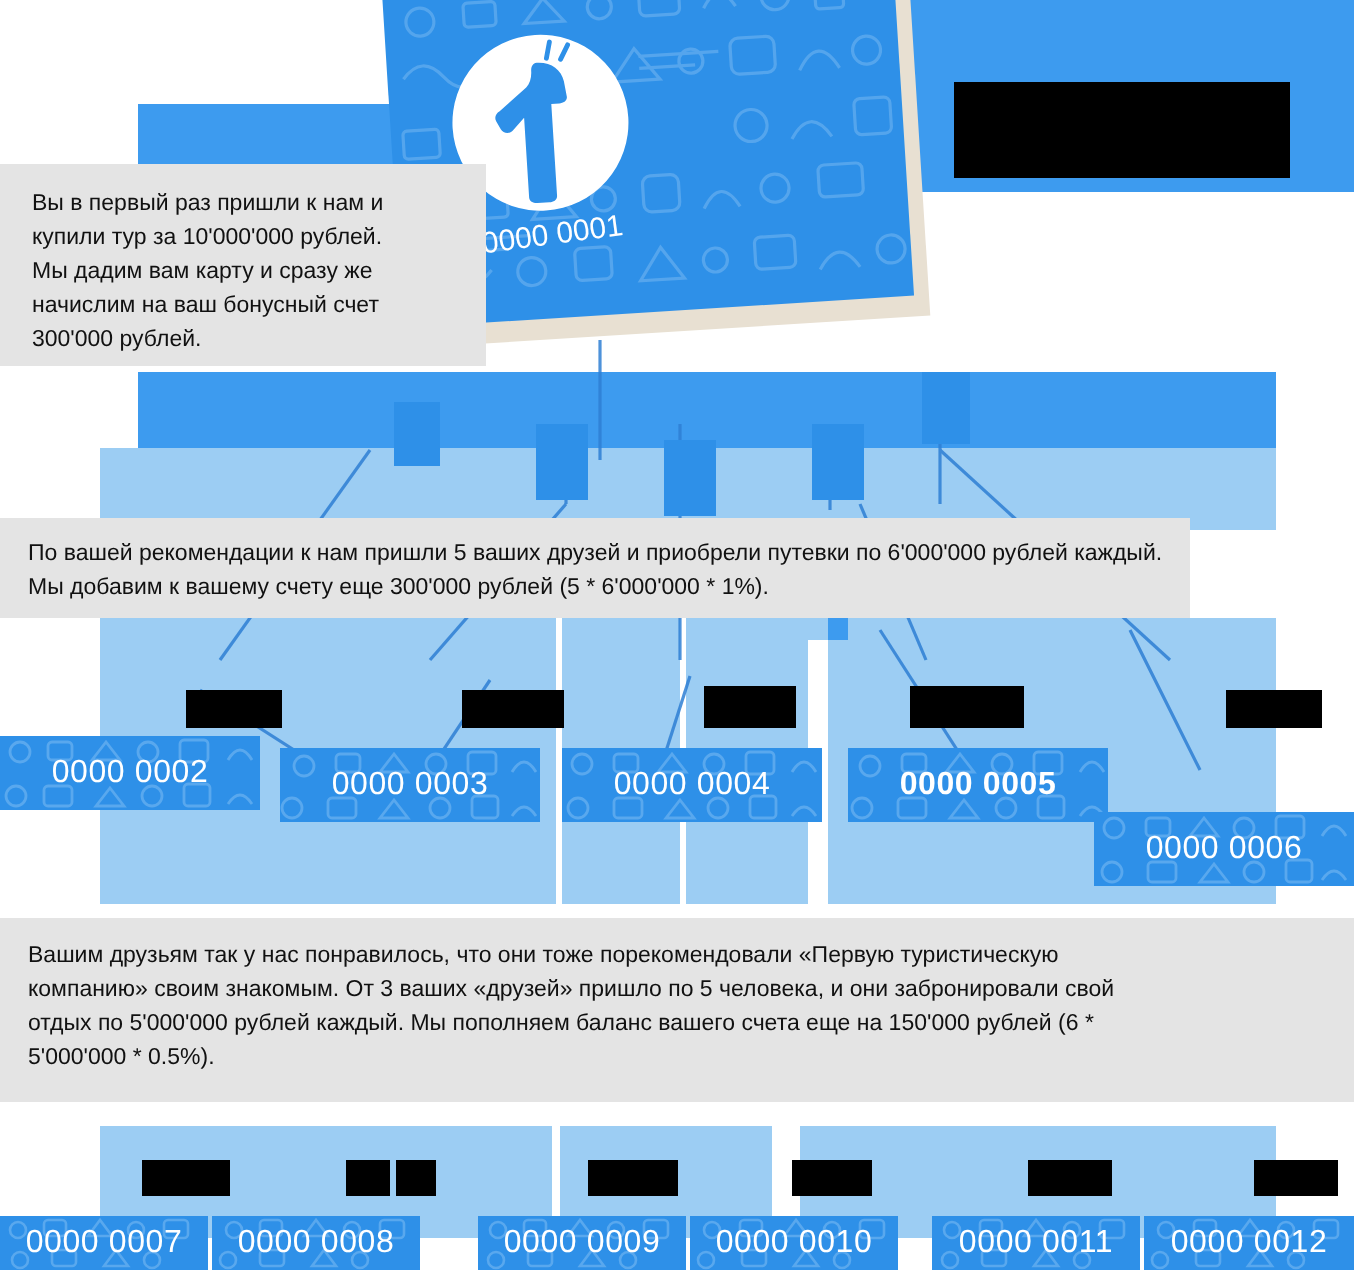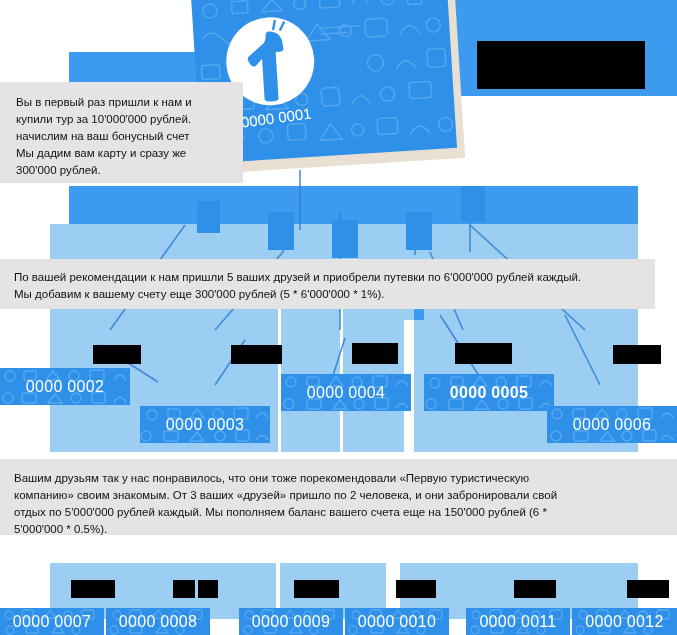--- a/index.html
+++ b/index.html
@@ -250,21 +250,21 @@
           <rect x="22" y="25" width="14" height="10" rx="2"></rect>
         <path d="M48 35 l7 -9 l7 9 z"></path>
           <circle cx="76" cy="30" r="5"></circle>
         <rect x="92" y="24" width="13" height="11" rx="2"></rect>
           <path d="M114 34 q6 -9 12 0"></path>
       </g>
     </svg>
     <div class="cardnum">0000 0002</div>
   </div>
 
-  <div class="abs card" style="left:140px; top:374px; width:130px; height:37px;margin-top:32px;">
+  <div class="abs card" style="left:140px; top:374px; width:130px; height:37px;">
     <svg class="doodle" viewBox="0 0 130 37" preserveAspectRatio="none">
       <g stroke="#9fd0f8" stroke-width="1.4" fill="none">
         <circle cx="12" cy="9" r="5"></circle>
           <rect x="28" y="3" width="12" height="9" rx="2"></rect>
         <path d="M50 12 l7 -9 l7 9 z"></path>
           <circle cx="78" cy="8" r="5"></circle>
         <rect x="94" y="2" width="14" height="11" rx="2"></rect>
           <path d="M116 12 q6 -10 12 0"></path>
         <circle cx="6" cy="30" r="5"></circle>
           <rect x="24" y="25" width="14" height="10" rx="2"></rect>
@@ -435,30 +435,30 @@
         <path d="M52 25 l6 -8 l6 8 z"></path>
           <circle cx="76" cy="22" r="4"></circle>
       </g>
     </svg>
     <div class="cardnum">0000 0012</div>
   </div>
 
   <div class="abs textbox" style="left:0px; top:82px; width:243px; height:101px; padding:12px 14px 0 16px;">
     <p>Вы в первый раз пришли к нам и</p>
     <p>купили тур за 10'000'000 рублей.</p>
+    <p>Мы дадим вам карту и сразу же</p>
     <p>начислим на ваш бонусный счет</p>
-    <p>Мы дадим вам карту и сразу же</p>
     <p>300'000 рублей.</p>
   </div>
 
-  <div class="abs textbox" style="left:0px; top:259px; width:655px; height:50px; padding:10px 0 0 14px;">
+  <div class="abs textbox" style="left:0px; top:259px; width:595px; height:50px; padding:10px 0 0 14px;">
     <p>По вашей рекомендации к нам пришли 5 ваших друзей и приобрели путевки по 6'000'000 рублей каждый.</p>
     <p>Мы добавим к вашему счету еще 300'000 рублей (5 * 6'000'000 * 1%).</p>
   </div>
 
-  <div class="abs textbox" style="left:0px; top:459px; width:677px; height:76px; padding:11px 28px 0 14px;">
+  <div class="abs textbox" style="left:0px; top:459px; width:677px; height:92px; padding:11px 28px 0 14px;">
     <p>Вашим друзьям так у нас понравилось, что они тоже порекомендовали «Первую туристическую</p>
-    <p>компанию» своим знакомым. От 3 ваших «друзей» пришло по 2 человека, и они забронировали свой</p>
+    <p>компанию» своим знакомым. От 3 ваших «друзей» пришло по 5 человека, и они забронировали свой</p>
     <p>отдых по 5'000'000 рублей каждый. Мы пополняем баланс вашего счета еще на 150'000 рублей (6 *</p>
     <p>5'000'000 * 0.5%).</p>
   </div>
 
 </div>
 
 </body></html>

